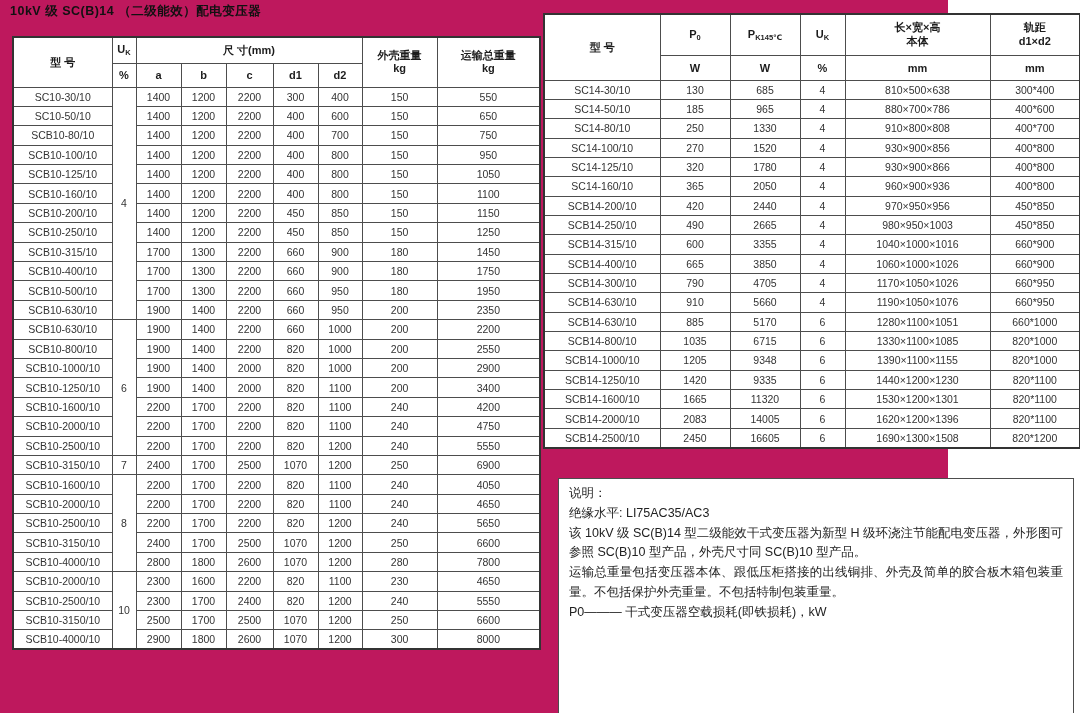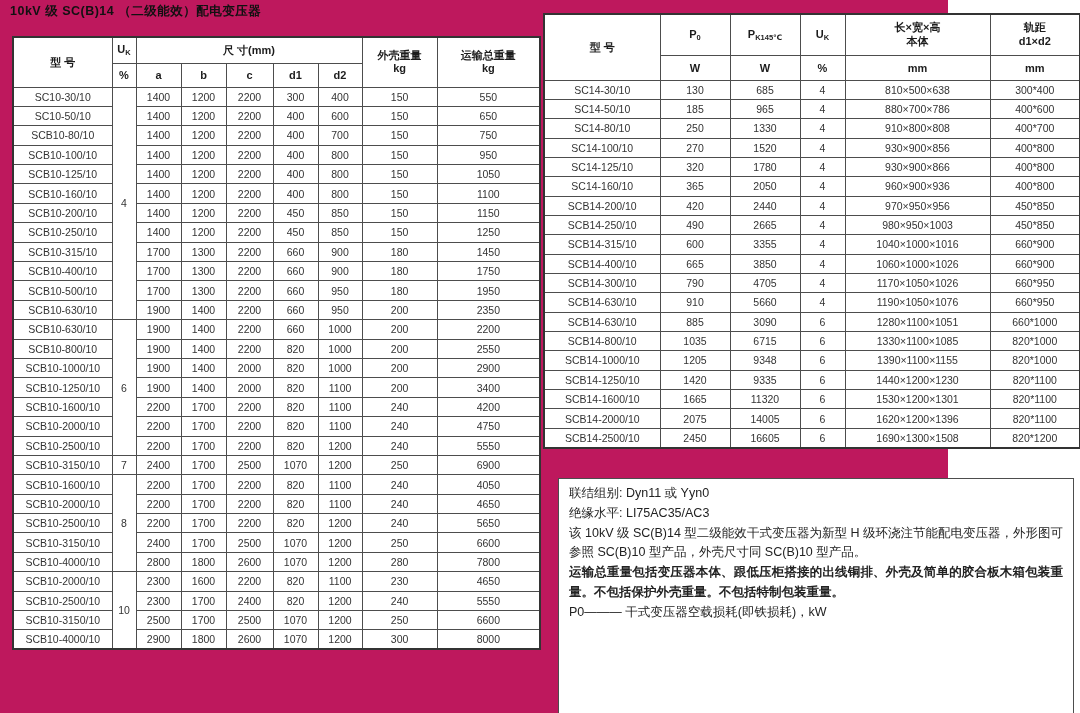--- a/index.html
+++ b/index.html
@@ -26,21 +26,21 @@
   #right-table thead tr:first-child th { height:41px; }
   #right-table thead tr:last-child th { height:25px; }
   #right-table tbody td { height:19.35px; }
   .two-line { line-height:1.25; }
 
   sub { font-size:7.5px; vertical-align:-2px; }
 
   #notes-panel { position:absolute; left:558px; top:478px; width:516px; height:240px;
                  border:1.5px solid #4d4d4d; padding:5px 10px 4px 10px; background:#fff; }
   .note-line { font-size:12.5px; color:#222; line-height:1.58; text-align:justify; }
-  .note-line.bold { font-weight:700; }
+  .note-line.bold { font-weight:400; }
 </style>
 </head>
 <body>
 
 <div class="page">
 
   <div class="doc-title">10kV 级 SC(B)14 （二级能效）配电变压器</div>
 
   <table class="tbl" id="left-table">
     <colgroup>
@@ -501,21 +501,21 @@
           <td>SCB14-630/10</td>
           <td>910</td>
           <td>5660</td>
           <td>4</td>
           <td>1190×1050×1076</td>
           <td>660*950</td>
         </tr>
         <tr>
           <td>SCB14-630/10</td>
           <td>885</td>
-          <td>3090</td>
+          <td>5170</td>
           <td>6</td>
           <td>1280×1100×1051</td>
           <td>660*1000</td>
         </tr>
         <tr>
           <td>SCB14-800/10</td>
           <td>1035</td>
           <td>6715</td>
           <td>6</td>
           <td>1330×1100×1085</td>
@@ -540,38 +540,38 @@
         <tr>
           <td>SCB14-1600/10</td>
           <td>1665</td>
           <td>11320</td>
           <td>6</td>
           <td>1530×1200×1301</td>
           <td>820*1100</td>
         </tr>
         <tr>
           <td>SCB14-2000/10</td>
-          <td>2075</td>
+          <td>2083</td>
           <td>14005</td>
           <td>6</td>
           <td>1620×1200×1396</td>
           <td>820*1100</td>
         </tr>
         <tr>
           <td>SCB14-2500/10</td>
           <td>2450</td>
           <td>16605</td>
           <td>6</td>
           <td>1690×1300×1508</td>
           <td>820*1200</td>
         </tr>
       </tbody>
   </table>
 
   <div id="notes-panel">
-      <div class="note-line">联结组别: Dyn11  或 Yyn0</div>
+      <div class="note-line">说明：</div>
       <div class="note-line">绝缘水平: LI75AC35/AC3</div>
       <div class="note-line">该 10kV 级 SC(B)14 型二级能效干式变压器为新型 H 级环浇注节能配电变压器，外形图可参照 SC(B)10 型产品，外壳尺寸同 SC(B)10 型产品。</div>
       <div class="note-line bold">运输总重量包括变压器本体、跟低压柜搭接的出线铜排、外壳及简单的胶合板木箱包装重量。不包括保护外壳重量。不包括特制包装重量。</div>
       <div class="note-line">P0——— 干式变压器空载损耗(即铁损耗)，kW</div>
     </div>
 
 </div>
 
 </body></html>

